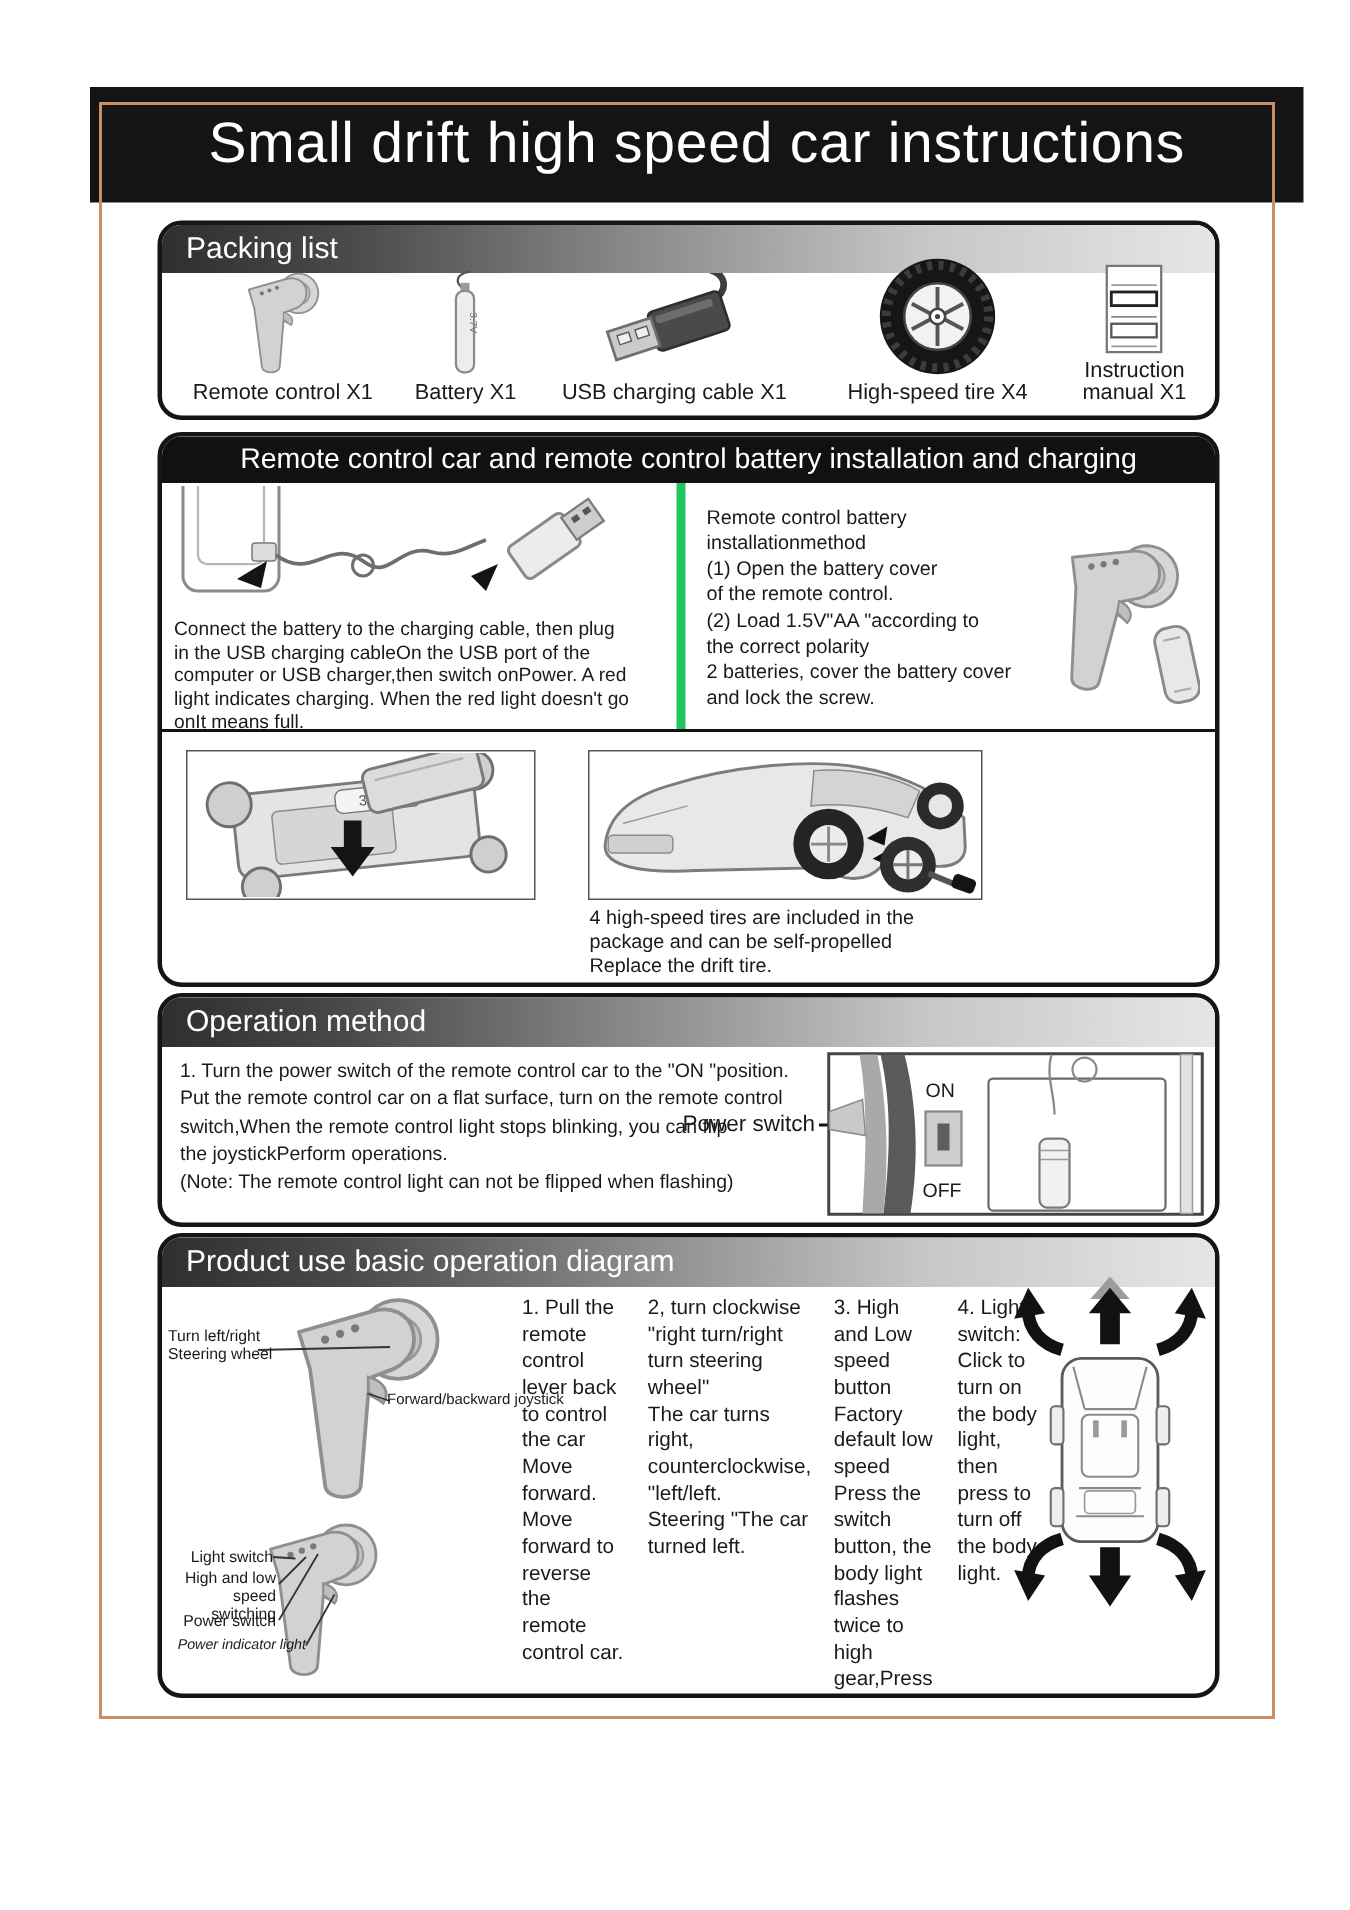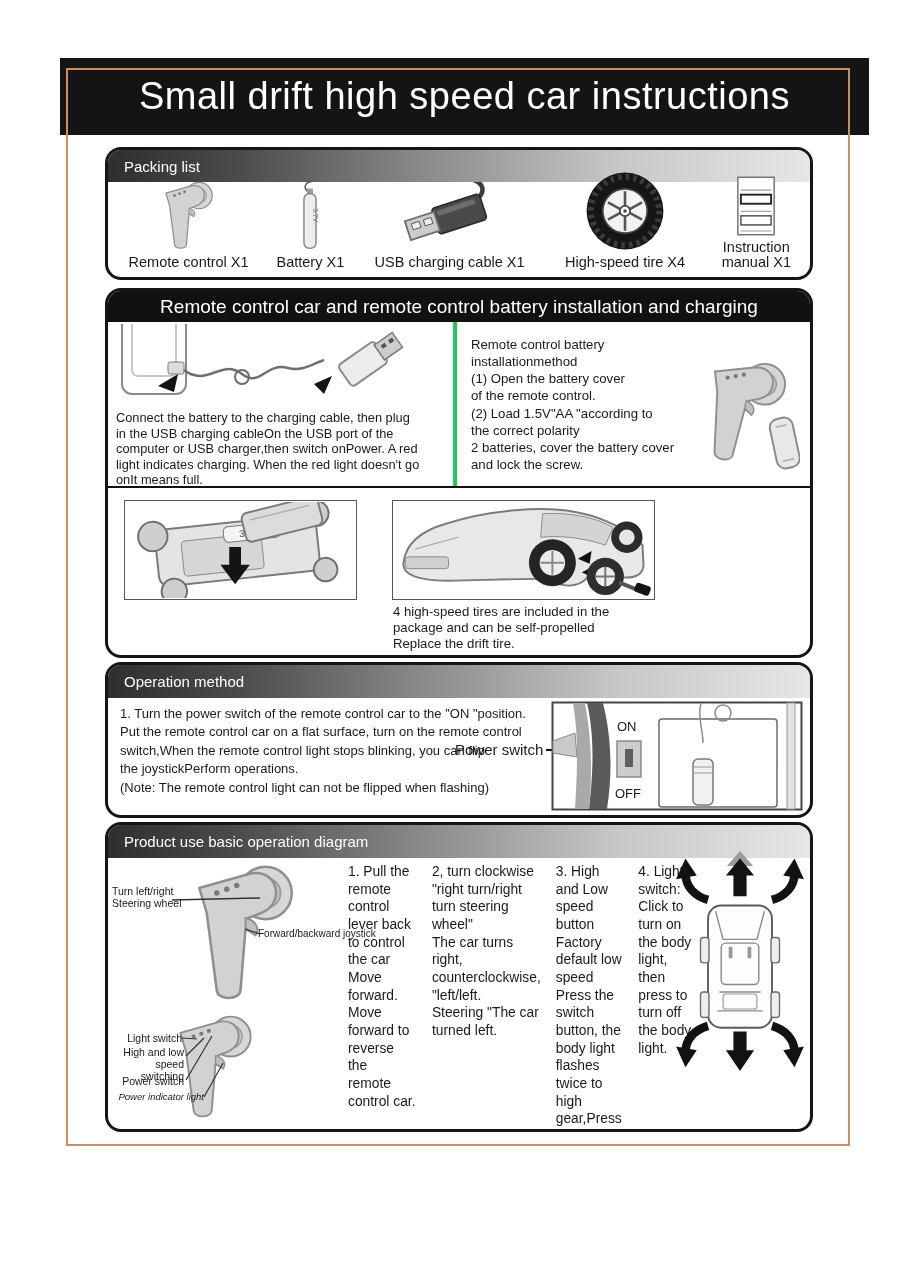--- a/index.html
+++ b/index.html
@@ -20,37 +20,37 @@
     border:2px solid #c98e63; z-index:10; pointer-events:none;
   }
   
   .section {
     position:absolute; left:105px; width:708px; background:#ffffff;
     border:3px solid #151515; border-radius:16px; overflow:hidden; z-index:2;
   }
   .ghead {
     height:33px; display:flex; align-items:center; padding-left:16px;
     background:linear-gradient(90deg,#2f2f2f 0%,#4a4a4a 18%,#8a8a8a 45%,#c6c6c6 72%,#e6e6e6 100%);
-    color:#ffffff; font-size:15px;
+    color:#ffffff; font-size:20px;
   }
   .bhead {
     height:31px; display:flex; align-items:center; justify-content:center;
     background:#111111; color:#ffffff; font-size:19px;
   }
   
   #sec-packing { top:147px; height:133px; }
   #sec-packing .ghead { height:32px; }
   .pk-row { display:flex; height:94px; padding:0 6px; }
   .pk-item { display:flex; flex-direction:column; align-items:center; justify-content:flex-end; padding-bottom:5px; }
   .pk-icon { flex:1; display:flex; align-items:flex-end; margin-bottom:3px; }
   .pk-cap { font-size:14.5px; text-align:center; line-height:1.08; }
   
   #sec-charging { top:288px; height:370px; }
   .chg-upper { display:flex; height:166px; border-bottom:2px solid #111; }
-  .chg-left { width:349px; border-right:4px solid #22c55e; padding:2px 6px 0 8px; }
+  .chg-left { width:349px; border-right:6px solid #22c55e; padding:2px 6px 0 8px; }
   .chg-left-cap { font-size:12.8px; line-height:1.22; margin-top:2px; }
   .chg-right { flex:1; display:flex; padding:14px 6px 0 14px; }
   .chg-right-text { font-size:13.2px; line-height:1.3; }
   .chg-lower { position:relative; height:165px; }
   .fig-frame { position:absolute; top:12px; border:1.5px solid #555; background:#fff; display:flex; align-items:center; justify-content:center; }
   #fig1 { left:16px;  width:233px; height:100px; }
   #fig2 { left:284px; width:263px; height:100px; }
   .fig-cap { position:absolute; top:116px; font-size:13.2px; line-height:1.22; }
   #fig1-cap { left:5px; width:278px; }
   #fig2-cap { left:285px; width:270px; }

